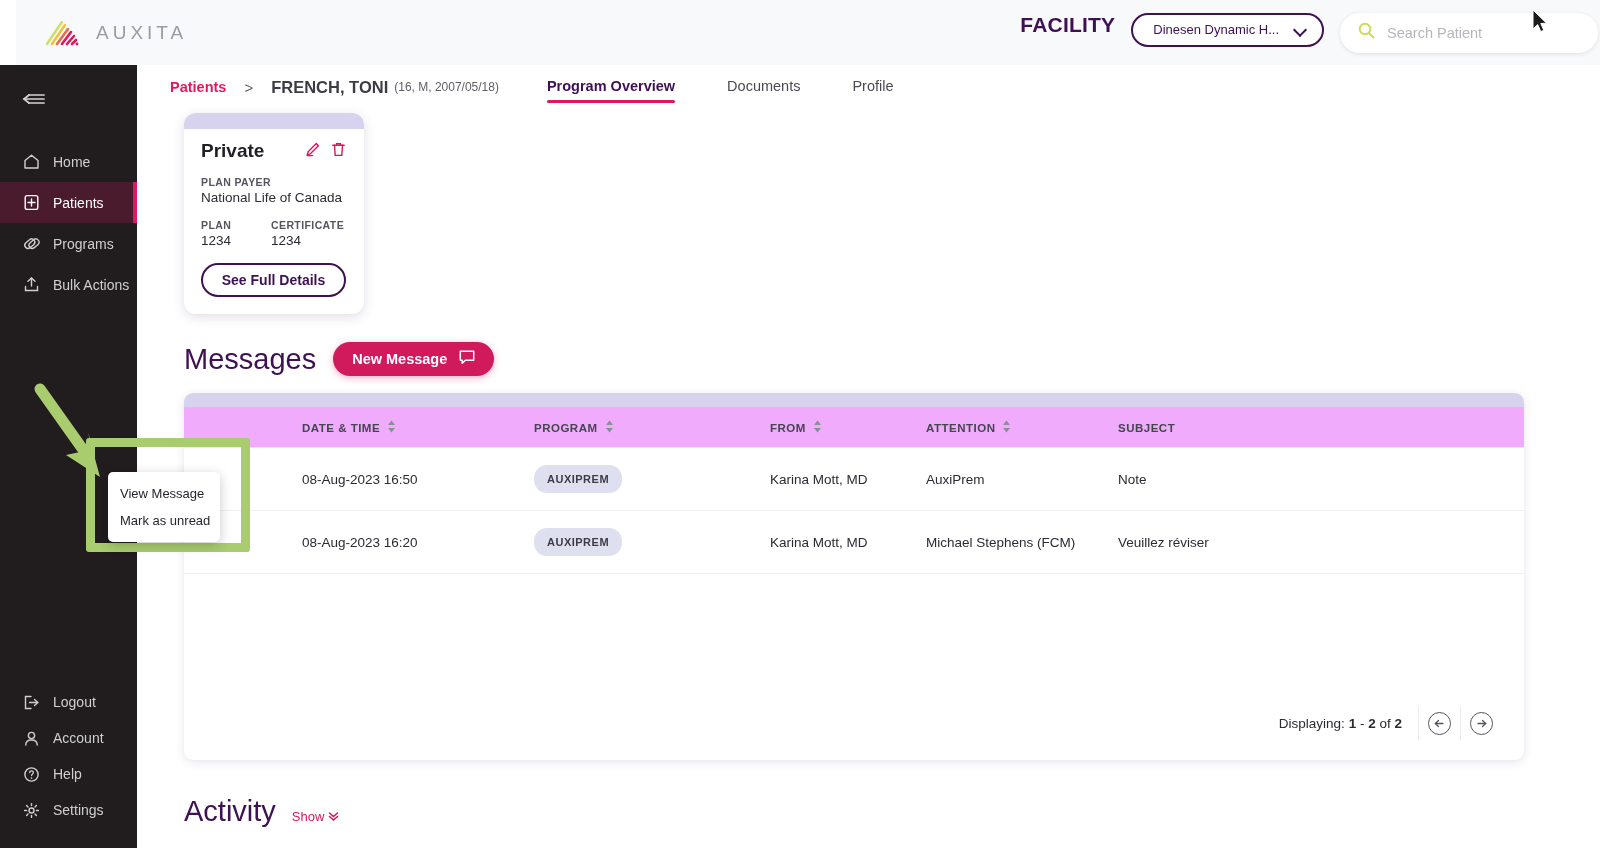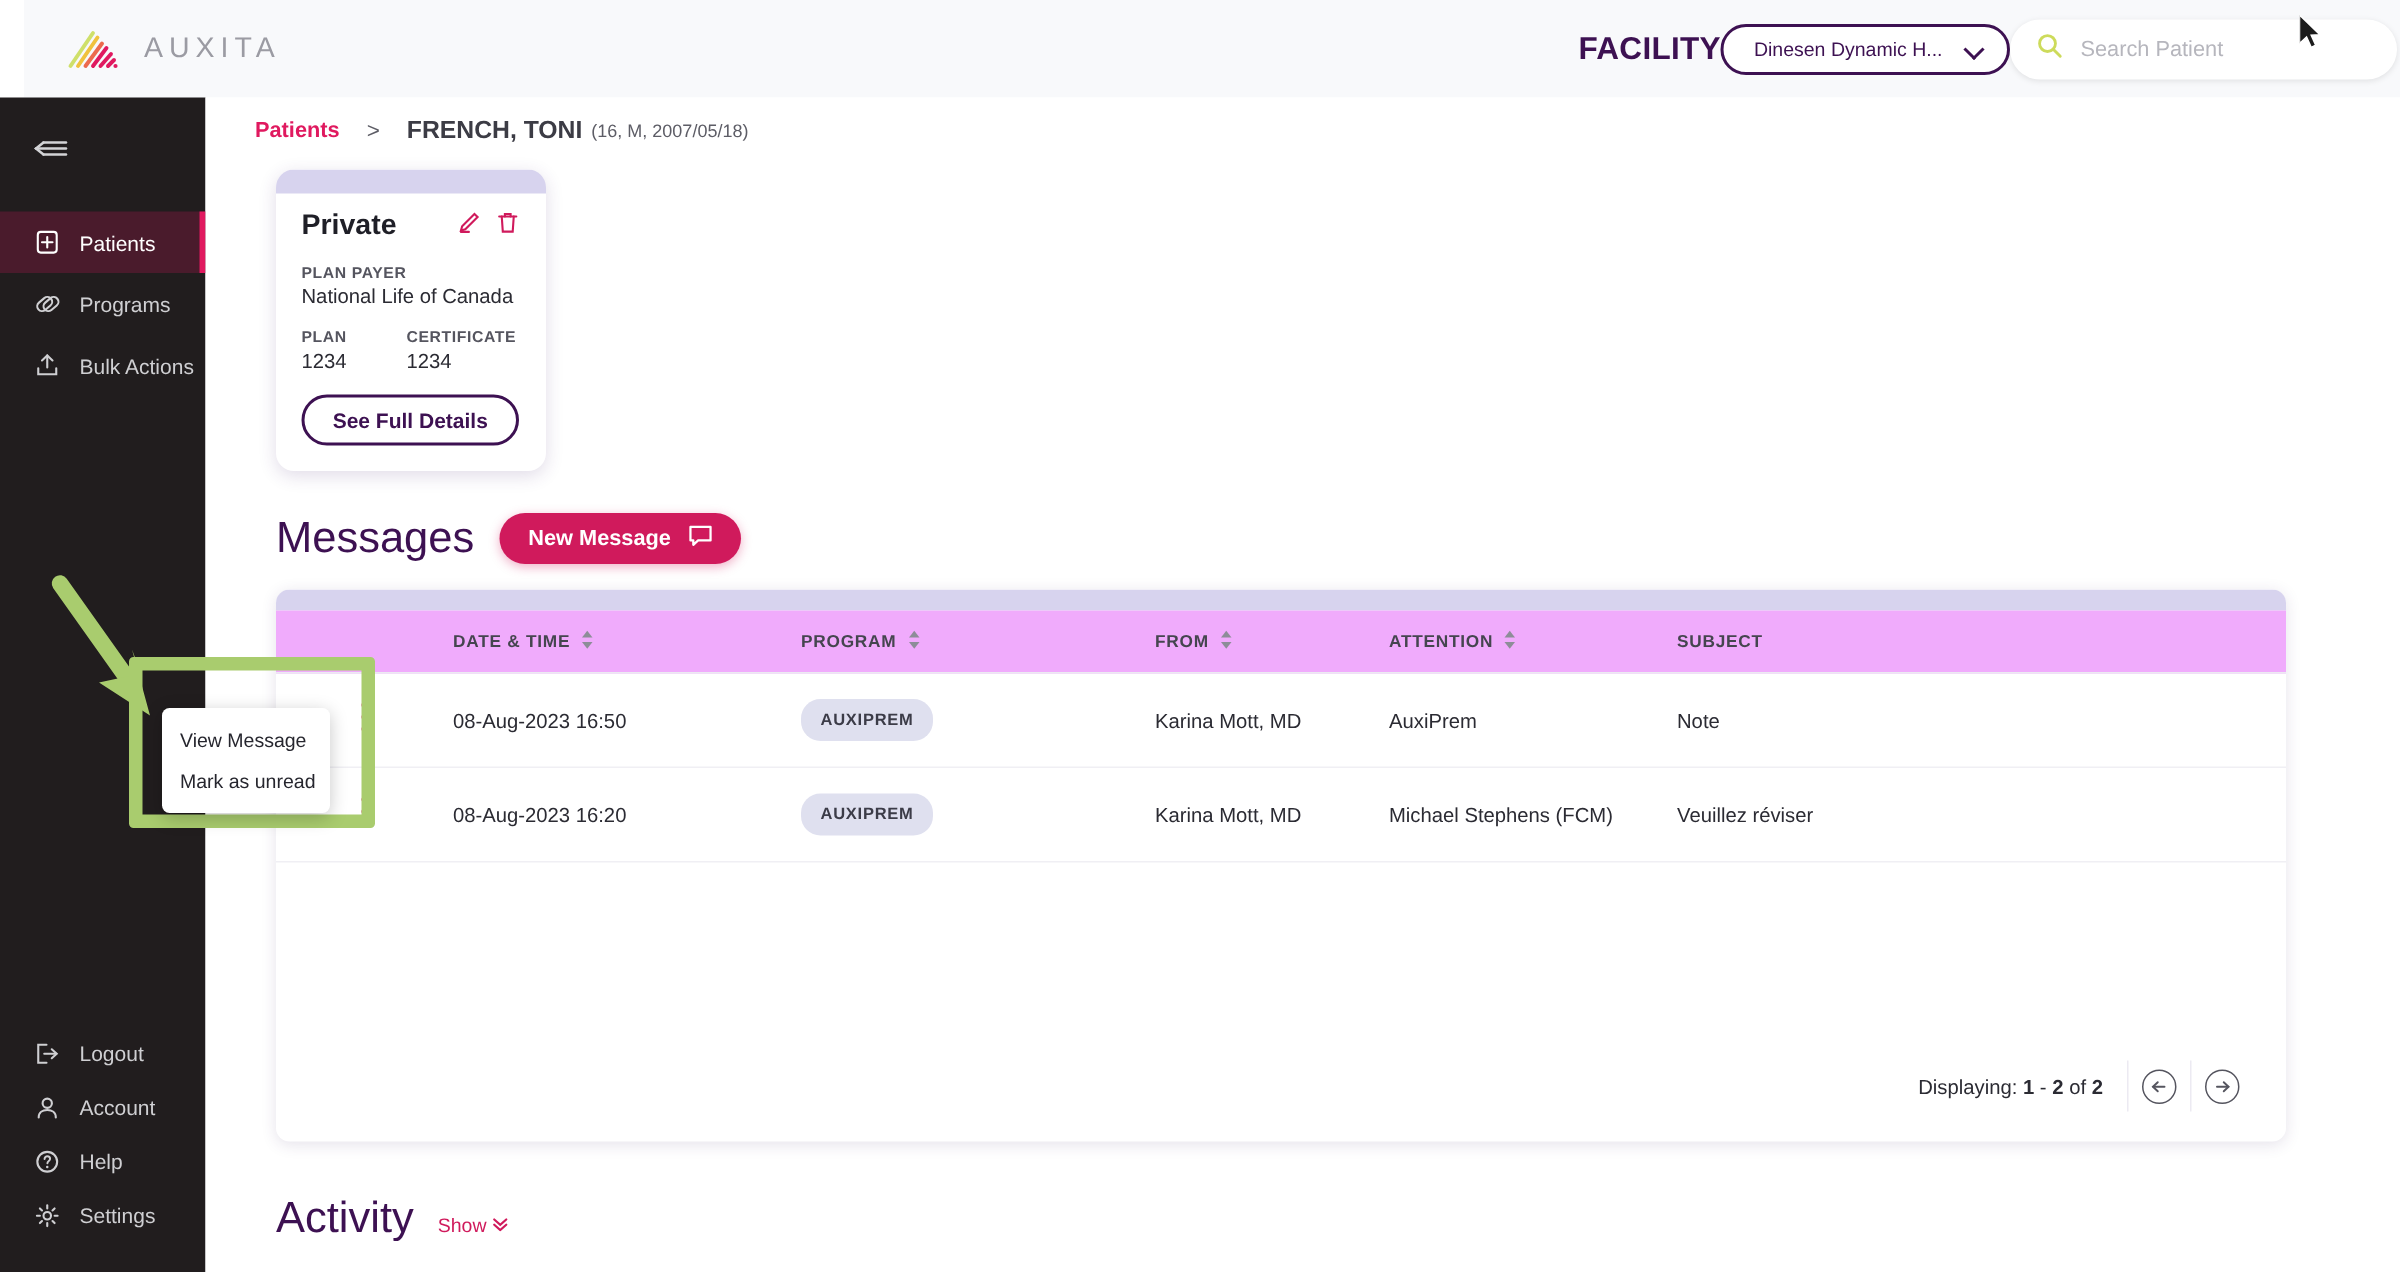--- a/index.html
+++ b/index.html
@@ -17,21 +17,21 @@
     position: absolute; top: 0; left: 16px; width: 1600px; height: 65px;
     background: #f8f9fb;
     display: flex; align-items: center;
   }
   .logo-wrap { display: flex; align-items: center; gap: 14px; margin-left: 26px; }
   .logo-mark { width: 40px; height: 30px; position: relative; }
   .logo-text {
     font-size: 19px; letter-spacing: 4px; color: #9b9ba3; font-weight: 400;
   }
   .topbar-right {
-    margin-left: auto; display: flex; align-items: center; margin-right: 18px;
+    margin-left: auto; display: flex; align-items: flex-start; gap: 16px; margin-right: 18px;
   }
   .facility-label {
     font-size: 21px; font-weight: bold; color: #3d1152; letter-spacing: .2px;
   }
   .facility-select {
     display: flex; align-items: center; gap: 16px;
     border: 2px solid #3d1152; border-radius: 22px;
     padding: 7px 16px 7px 20px; height: 34px;
     background: #fff; cursor: pointer;
   }
@@ -248,20 +248,28 @@
         <g stroke="#d3d3d6" stroke-width="1.7" stroke-linecap="round" fill="none">
           <line x1="4" y1="14" x2="24" y2="14"></line>
           <line x1="9" y1="10" x2="24" y2="10"></line>
           <line x1="9" y1="18" x2="24" y2="18"></line>
           <polyline points="9,10 4,14 9,18"></polyline>
         </g>
       </svg>
     </div>
 
     <div class="nav-group-top">
+      <div class="nav-item">
+        <span class="ico">
+          <svg width="19" height="19" viewBox="0 0 19 19">
+              <path d="M3 8.5 9.5 3.2 16 8.5V16H3z" fill="none" stroke="#cfcfd2" stroke-width="1.4" stroke-linejoin="round"></path>
+            </svg>
+        </span>
+        <span class="lbl">Home</span>
+      </div>
       <div class="nav-item active">
         <span class="ico">
           <svg width="19" height="19" viewBox="0 0 19 19">
             <rect x="3.2" y="2.6" width="12.6" height="13.8" rx="2" fill="none" stroke="#ffffff" stroke-width="1.4"></rect>
             <line x1="9.5" y1="6" x2="9.5" y2="13" stroke="#ffffff" stroke-width="1.4" stroke-linecap="round"></line>
             <line x1="6" y1="9.5" x2="13" y2="9.5" stroke="#ffffff" stroke-width="1.4" stroke-linecap="round"></line>
           </svg>
         </span>
         <span class="lbl">Patients</span>
       </div>
@@ -351,20 +359,25 @@
   </div>
 
   <div class="main">
 
     <div class="breadcrumb-bar">
       <span class="bc-patients">Patients</span>
       <span class="bc-sep">&gt;</span>
       <span class="bc-name">FRENCH, TONI</span>
       <span class="bc-meta">(16, M, 2007/05/18)</span>
 
+      <div class="tabs">
+        <span class="tab active">Program Overview</span>
+        <span class="tab">Documents</span>
+        <span class="tab">Profile</span>
+      </div>
     </div>
 
     <div class="content">
 
       <div class="ins-card">
         <div class="ins-card-strip"></div>
         <div class="ins-card-body">
           <div class="ins-title-row">
             <span class="ins-title">Private</span>
             <span class="ins-actions">

